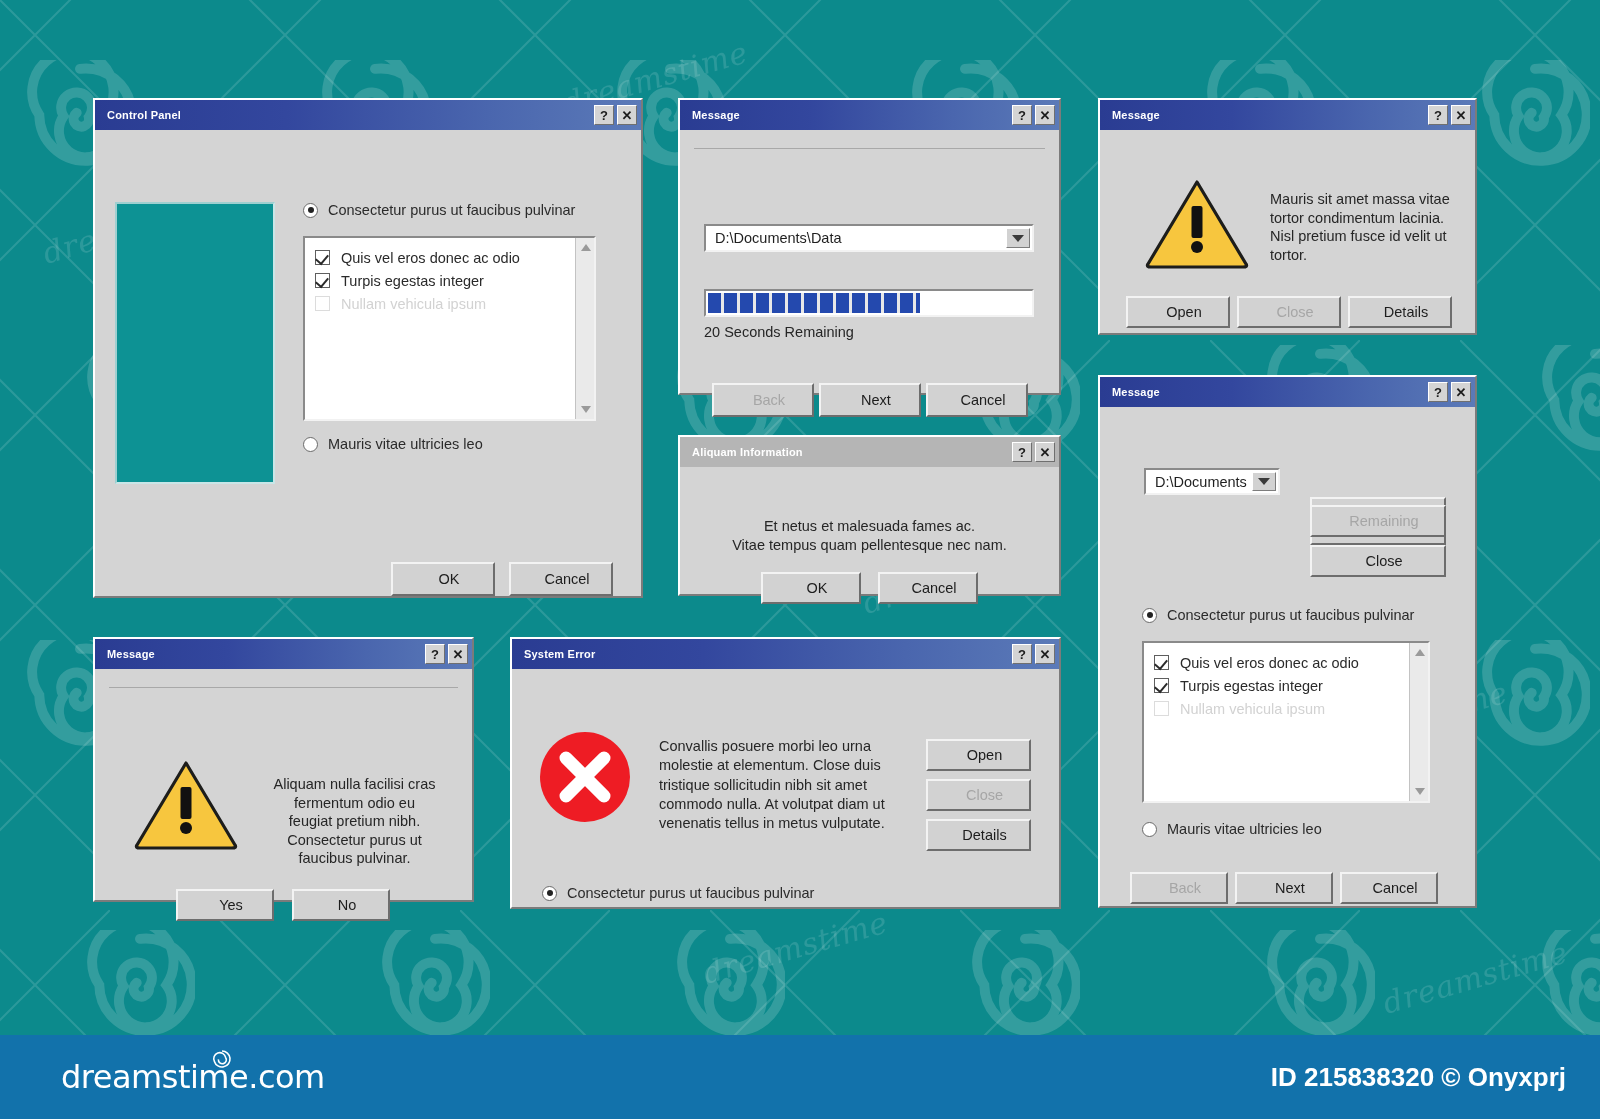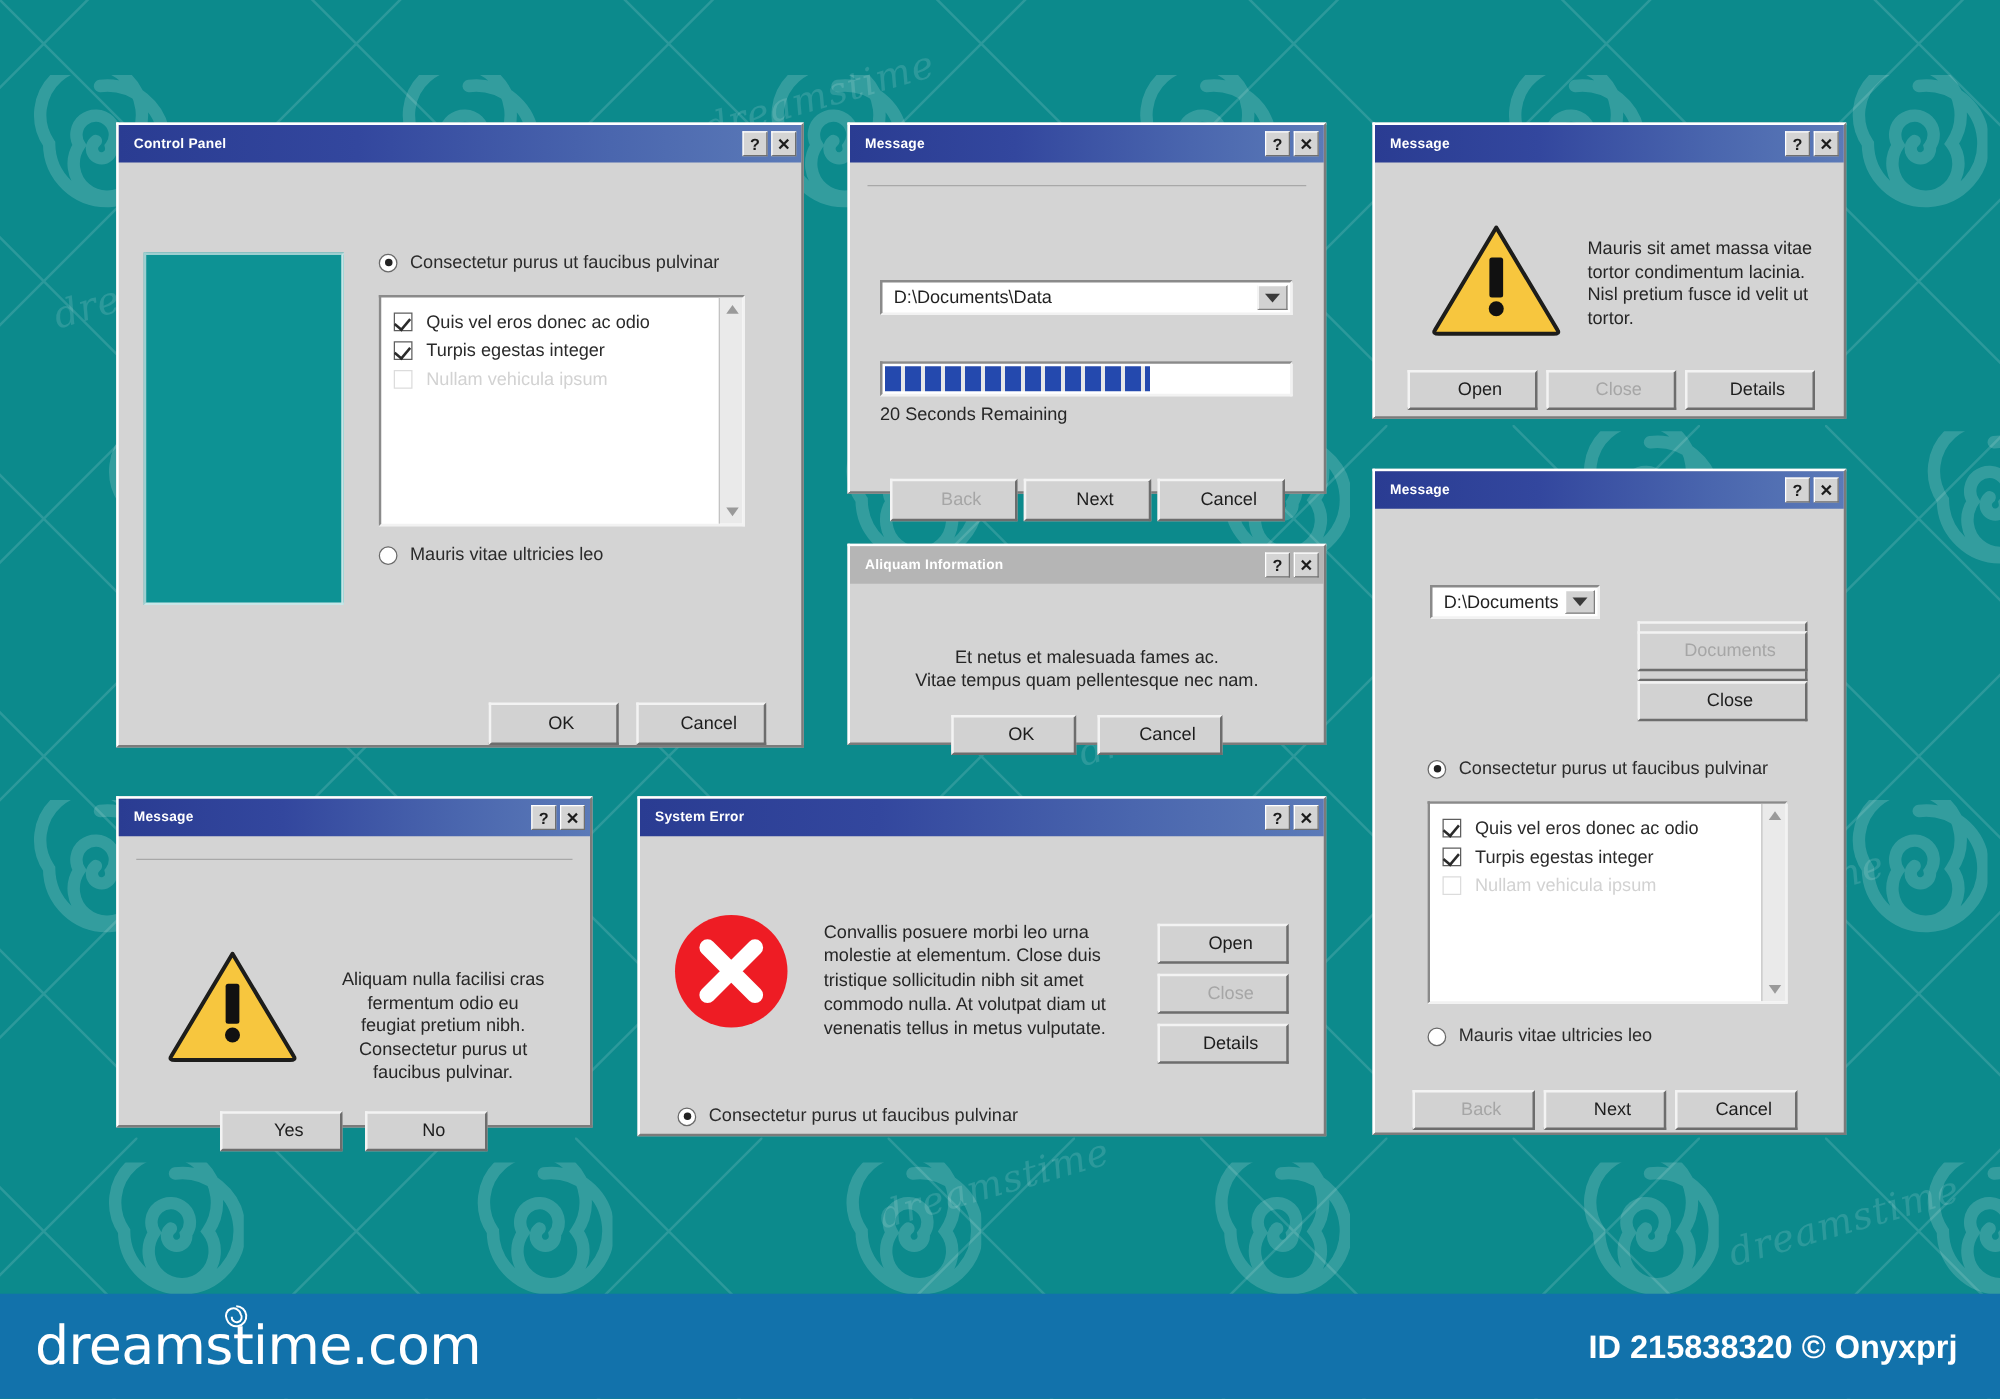--- a/index.html
+++ b/index.html
@@ -142,22 +142,22 @@
   .center { text-align:center; }
 
   
   #footer {
     position:absolute; left:0; right:0; bottom:0; height:84px;
     background:#1272ab; z-index:20;
     display:flex; align-items:center; justify-content:space-between;
     padding:0 34px 0 28px;
   }
   #footer .ds {
-    color:#ffffff; font-size:43px; letter-spacing:-.5px;
-    font-family:"DejaVu Sans", sans-serif; position:relative;
+    color:#ffffff; font-size:32px; letter-spacing:-.5px;
+    font-family:"DejaVu Sans", sans-serif; position:relative;margin-left:33px;
   }
   #footer .idtxt { color:#ffffff; font-size:26px; font-weight:bold;text-align:center; }
 </style>
 </head>
 <body>
 
 <div id="wm">
     <div class="spiral" style="left: 25px; top: 60px;"><svg viewBox="0 0 100 100" width="110" height="110">
       <path d="M50 8 A42 42 0 1 1 13 50 A37 37 0 1 1 74 50 A24 24 0 1 1 35 51 A14 14 0 1 1 58 52 A7 7 0 1 1 47 48" fill="none" stroke="#ffffff" stroke-width="9" stroke-linecap="round"></path>
     </svg></div>
@@ -519,21 +519,21 @@
   </div>
   <div class="body">
     <div class="combo" style="position:absolute; left:44px; top:61px; width:136px; height:27px;">
       <span class="ctxt">D:\Documents</span>
       <span class="cbtn">
           <i></i>
         </span>
     </div>
 
     <div class="btn" style="position:absolute; left:210px; top:58px; width:136px; height:48px;margin-top:32px;">Install</div>
-    <div class="btn disabled" style="position:absolute; left:210px; top:98px; width:136px; height:32px;">Documents</div>
+    <div class="btn disabled" style="position:absolute; left:210px; top:98px; width:136px; height:32px;">Remaining</div>
     <div class="btn" style="position:absolute; left:210px; top:138px; width:136px; height:32px;">Close</div>
 
     <div class="radio" style="position:absolute; left:42px; top:200px;">
       <span class="rdot on"></span>
       <span>Consectetur purus ut faucibus pulvinar</span>
     </div>
 
     <div class="listbox" style="position:absolute; left:42px; top:234px; width:288px; height:162px;">
       <div class="list-items">
         <div class="litem">

